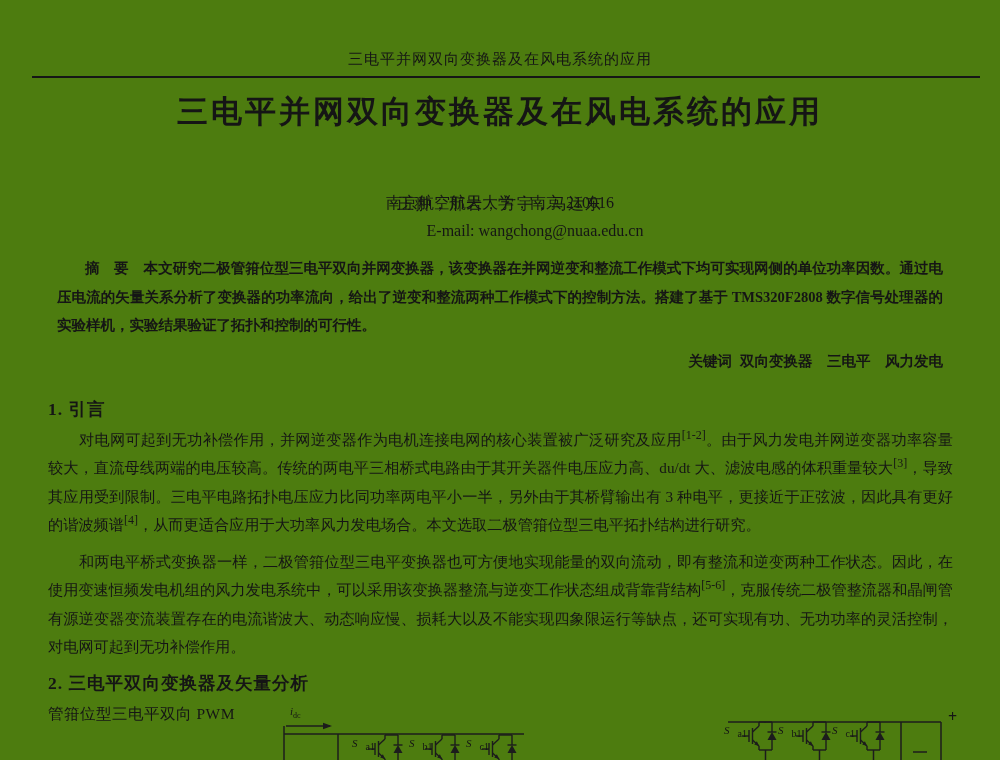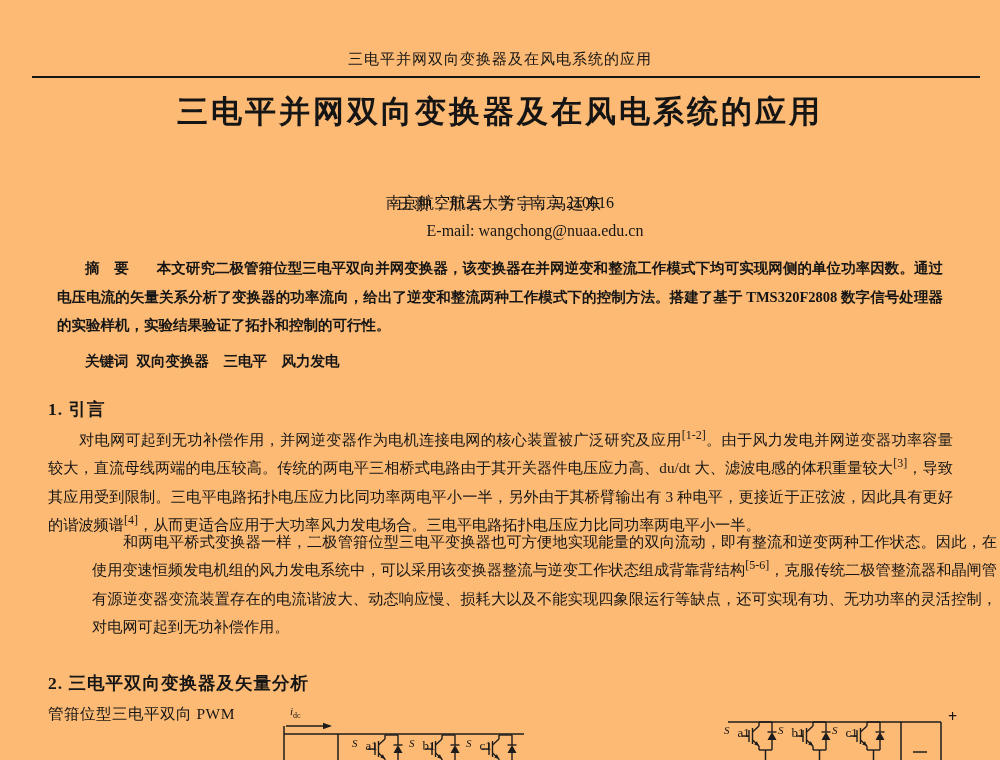--- a/index.html
+++ b/index.html
@@ -1,67 +1,67 @@
 <!DOCTYPE html>
 <html><head>
 <meta charset="utf-8">
 <style>
   html,body{margin:0;padding:0;background:#e8e8e8;}
   .page{
     position:relative;
     width:1000px;height:760px;
-    background:#fdba74;
+    background:#4d7c0f;
     overflow:hidden;
     font-family:"Liberation Serif","DejaVu Serif",serif;
     color:#151515;
   }
   .abs{position:absolute;}
   .centered{left:0;width:100%;text-align:center;}
 
   .running-head{top:50px;font-size:15px;letter-spacing:1px;}
   .head-rule{top:76px;left:32px;width:948px;height:2px;background:#161616;}
 
   .paper-title{top:90px;font-size:31px;font-weight:700;letter-spacing:3px;line-height:44px;margin:0;}
   .authors-line{top:155px;font-size:16px;letter-spacing:1px;margin-top:39px;}
   .affiliation-line{top:193px;font-size:16px;}
   .email-line{top:222px;font-size:16px;padding-left:35px;}
 
   .abstract-block{
     top:254px;left:57px;width:886px;margin:0;
     font-size:14.5px;line-height:28.5px;font-weight:600;
     text-align:justify;text-indent:28px;
   }
-  .abstract-label{font-weight:700;margin-right:28px;}
+  .abstract-label{font-weight:700;margin-right:15px;}
 
-  .keywords-block{top:352px;left:57px;width:886px;margin:0;font-size:14.5px;font-weight:600;text-indent:28px;}
+  .keywords-block{top:352px;left:57px;width:886px;margin:0;font-size:14.5px;font-weight:600;text-indent:28px;text-align:right;}
   .keywords-label{font-weight:700;margin-right:8px;}
 
   .sec-heading{position:absolute;left:48px;margin:0;font-size:17.5px;font-weight:700;letter-spacing:1px;text-align:center;}
   .sec1{top:397px;}
   .sec2{top:671px;}
 
   .body-para{
     position:absolute;left:48px;width:905px;margin:0;
     font-size:15.2px;line-height:28.4px;
     text-align:justify;text-indent:31px;
   }
   .p1{top:426px;}
-  .p2{top:528px;margin-left:44px;}
+  .p2{top:548px;}
   sup.ref{font-size:12px;line-height:0;vertical-align:super;}
 
   .fig-intro{
     position:absolute;top:698px;left:48px;width:238px;margin:0;
     font-size:15.5px;line-height:32px;letter-spacing:0.5px;
   }
   .fig-intro .l1{text-indent:36px;}
 
   .circuit{position:absolute;left:276px;top:698px;width:712px;height:62px;overflow:hidden;}
   .circuit svg{position:absolute;left:0;top:0;}
   .circuit .lbl{position:absolute;font-size:11px;line-height:11px;font-style:italic;white-space:nowrap;}
-  .circuit .lbl sub{font-size:13px;font-style:normal;padding-left:8px;}
+  .circuit .lbl sub{font-size:10px;font-style:normal;padding-left:8px;}
   .plus-lbl{position:absolute;font-size:16px;font-weight:600;font-style:normal;line-height:14px;}
   .idc-lbl{position:absolute;font-size:11px;line-height:11px;font-style:italic;}
   .idc-lbl sub{font-size:8px;font-style:normal;}
 </style>
 </head>
 <body>
 
 <div class="page">
 
   <div class="abs centered running-head">三电平并网双向变换器及在风电系统的应用</div>
@@ -71,21 +71,21 @@
   <div class="abs centered authors-line">王翀，邢岩，方宇，马运东</div>
   <div class="abs centered affiliation-line">南京航空航天大学，南京 210016</div>
   <div class="abs centered email-line">E-mail: wangchong@nuaa.edu.cn</div>
 
   <p class="abs abstract-block"><span class="abstract-label">摘　要</span><span>本文研究二极管箝位型三电平双向并网变换器，该变换器在并网逆变和整流工作模式下均可实现网侧的单位功率因数。通过电压电流的矢量关系分析了变换器的功率流向，给出了逆变和整流两种工作模式下的控制方法。搭建了基于 TMS320F2808 数字信号处理器的实验样机，实验结果验证了拓扑和控制的可行性。</span></p>
 
   <p class="abs keywords-block"><span class="keywords-label">关键词</span><span>双向变换器　三电平　风力发电</span></p>
 
   <h2 class="sec-heading sec1">1. 引言</h2>
 
-  <p class="body-para p1"><span>对电网可起到无功补偿作用，并网逆变器作为电机连接电网的核心装置被广泛研究及应用</span><sup class="ref">[1-2]</sup><span>。由于风力发电并网逆变器功率容量较大，直流母线两端的电压较高。传统的两电平三相桥式电路由于其开关器件电压应力高、du/dt 大、滤波电感的体积重量较大</span><sup class="ref">[3]</sup><span>，导致其应用受到限制。三电平电路拓扑电压应力比同功率两电平小一半，另外由于其桥臂输出有 3 种电平，更接近于正弦波，因此具有更好的谐波频谱</span><sup class="ref">[4]</sup><span>，从而更适合应用于大功率风力发电场合。三电平电路拓扑电压应力比同功率两电平小一半。</span></p>
+  <p class="body-para p1"><span>对电网可起到无功补偿作用，并网逆变器作为电机连接电网的核心装置被广泛研究及应用</span><sup class="ref">[1-2]</sup><span>。由于风力发电并网逆变器功率容量较大，直流母线两端的电压较高。传统的两电平三相桥式电路由于其开关器件电压应力高、du/dt 大、滤波电感的体积重量较大</span><sup class="ref">[3]</sup><span>，导致其应用受到限制。三电平电路拓扑电压应力比同功率两电平小一半，另外由于其桥臂输出有 3 种电平，更接近于正弦波，因此具有更好的谐波频谱</span><sup class="ref">[4]</sup><span>，从而更适合应用于大功率风力发电场合。本文选取二极管箝位型三电平拓扑结构进行研究。</span></p>
 
   <p class="body-para p2"><span>和两电平桥式变换器一样，二极管箝位型三电平变换器也可方便地实现能量的双向流动，即有整流和逆变两种工作状态。因此，在使用变速恒频发电机组的风力发电系统中，可以采用该变换器整流与逆变工作状态组成背靠背结构</span><sup class="ref">[5-6]</sup><span>，克服传统二极管整流器和晶闸管有源逆变器变流装置存在的电流谐波大、动态响应慢、损耗大以及不能实现四象限运行等缺点，还可实现有功、无功功率的灵活控制，对电网可起到无功补偿作用。</span></p>
 
   <h2 class="sec-heading sec2">2. 三电平双向变换器及矢量分析</h2>
 
   <div class="fig-intro">
     <div class="l2">管箝位型三电平双向 PWM</div>
   </div>
 
   <div class="circuit">

